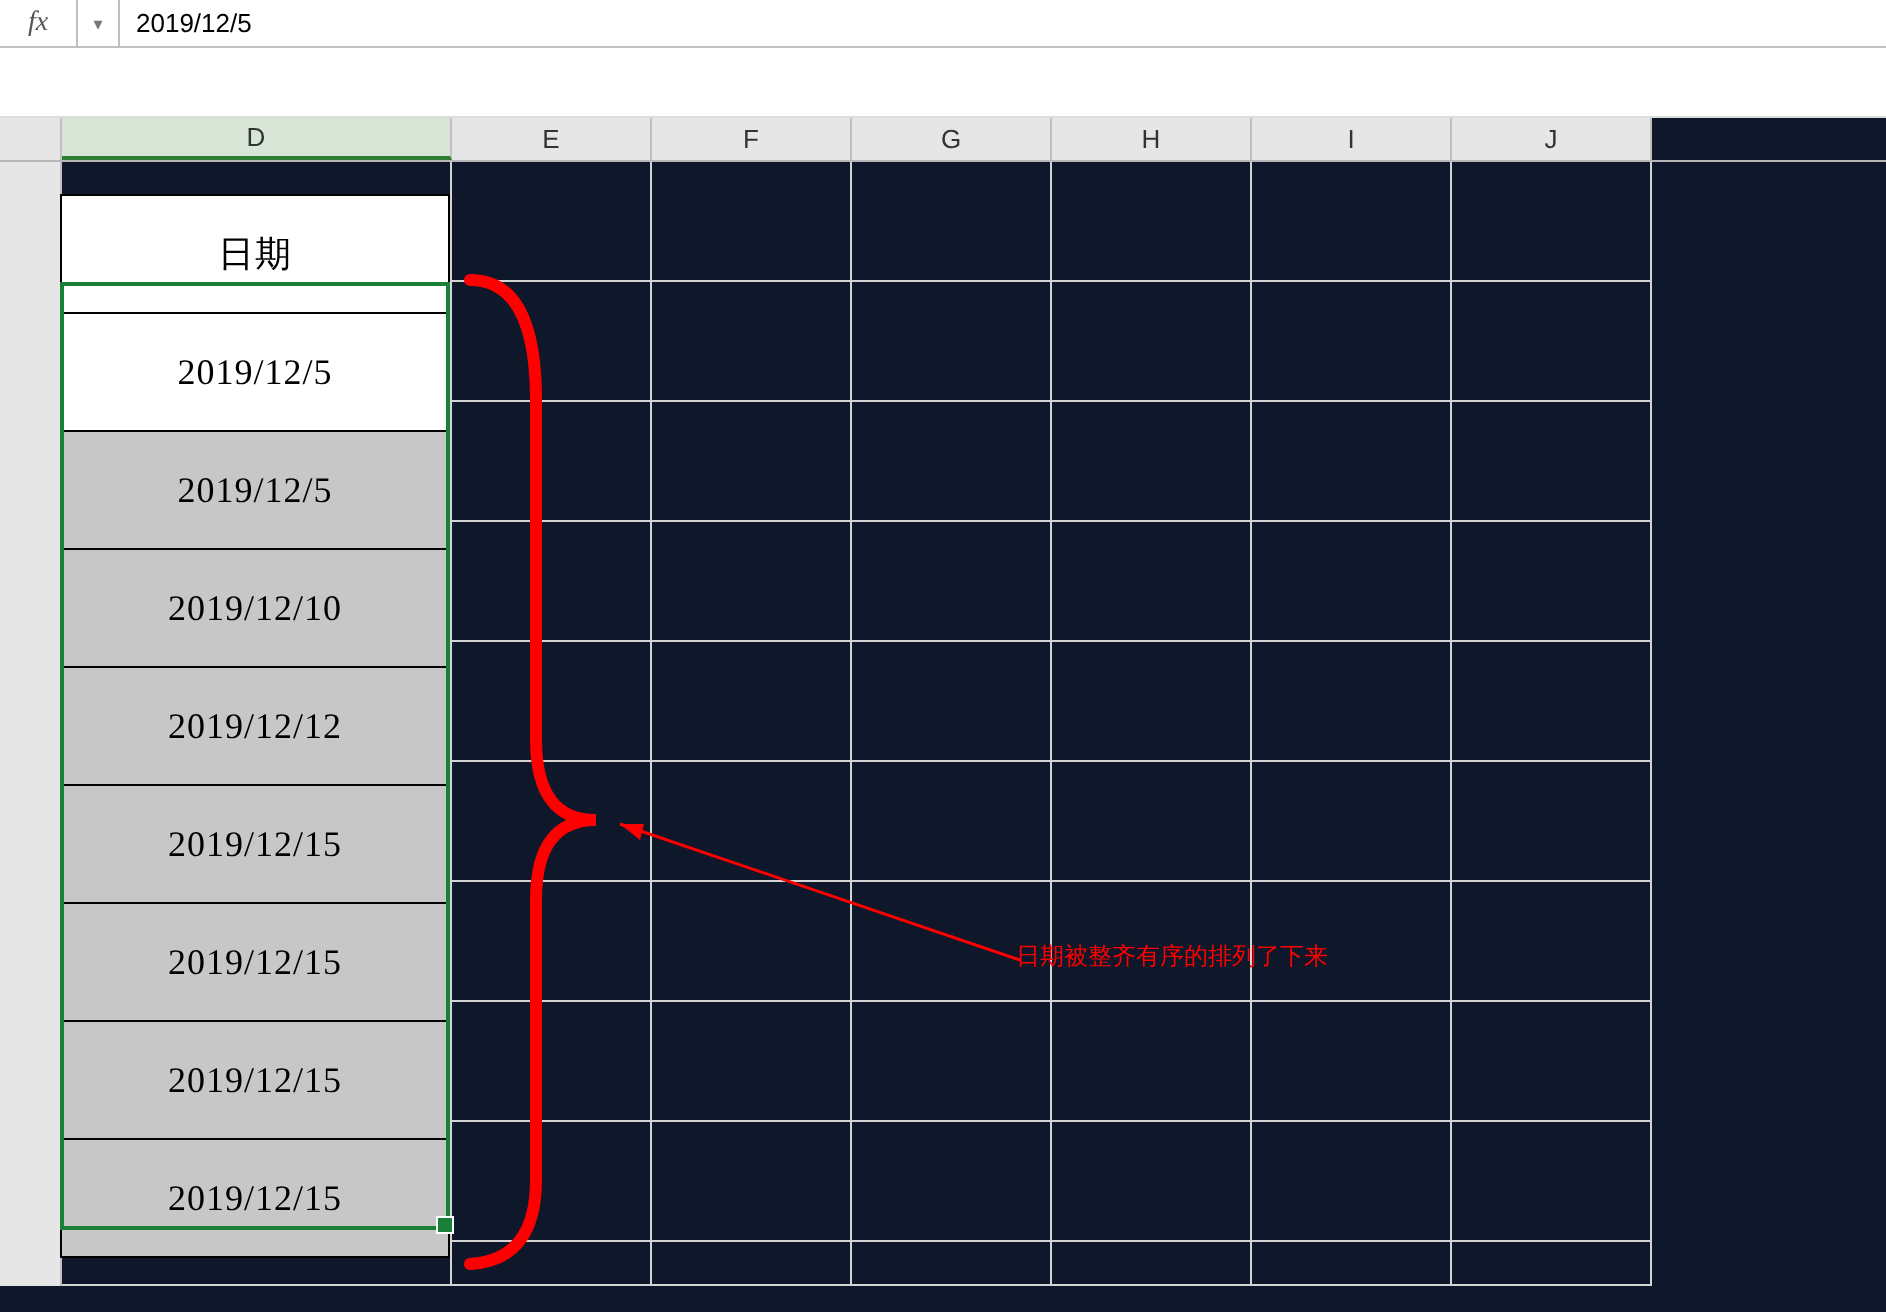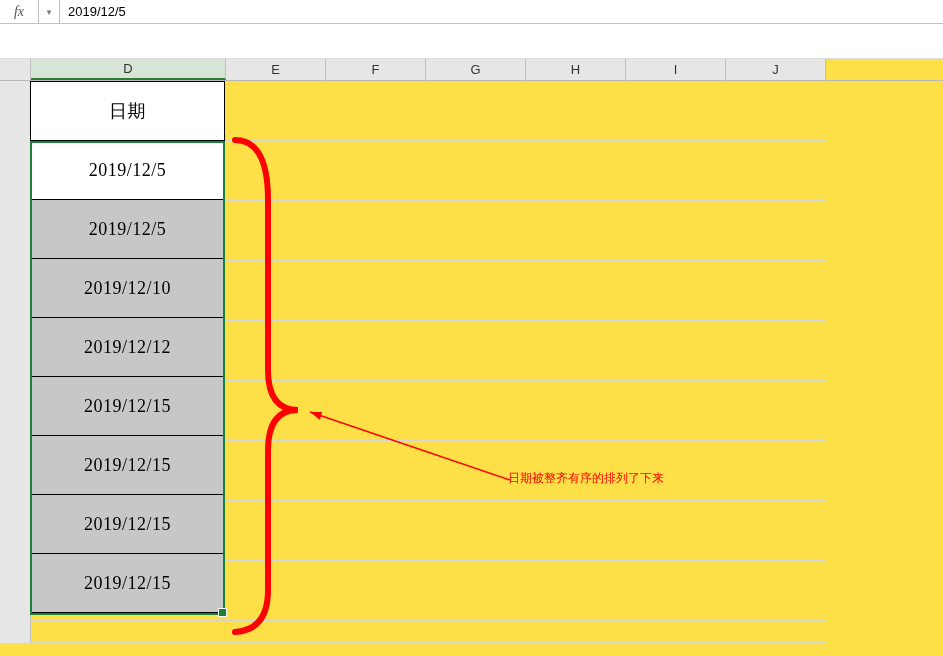--- a/index.html
+++ b/index.html
@@ -8,21 +8,21 @@
     font-family: "Microsoft YaHei", "SimSun", Arial, sans-serif;
     background: #ffffff;
     color: #000;
     font-size: 14px;
     overflow: hidden;
   }
   .app {
     width: 943px;
     height: 656px;
     position: relative;
-    background: #fde047;
+    background: #0f172a;
   }
 
   
   .formula-bar {
     display: flex;
     align-items: stretch;
     height: 24px;
     border-bottom: 1px solid #c0c0c0;
     background: #ffffff;
     box-sizing: border-box;
@@ -137,21 +137,21 @@
     box-sizing: border-box;
     margin-top: -1px;
     display: flex;
     align-items: center;
     justify-content: center;
     font-size: 18px;
     font-family: "SimSun", serif;
     letter-spacing: 0.5px;
     background: #fff;
   }
-  .data-cell:first-child { margin-top: 0; }
+  .data-cell:first-child { margin-top: 16px; }
   .data-cell.header-cell {
     font-size: 18px;
   }
   .data-cell.sel {
     background: #c7c7c7;
   }
   
   .sel-rect {
     position: absolute;
     left: 30px;

